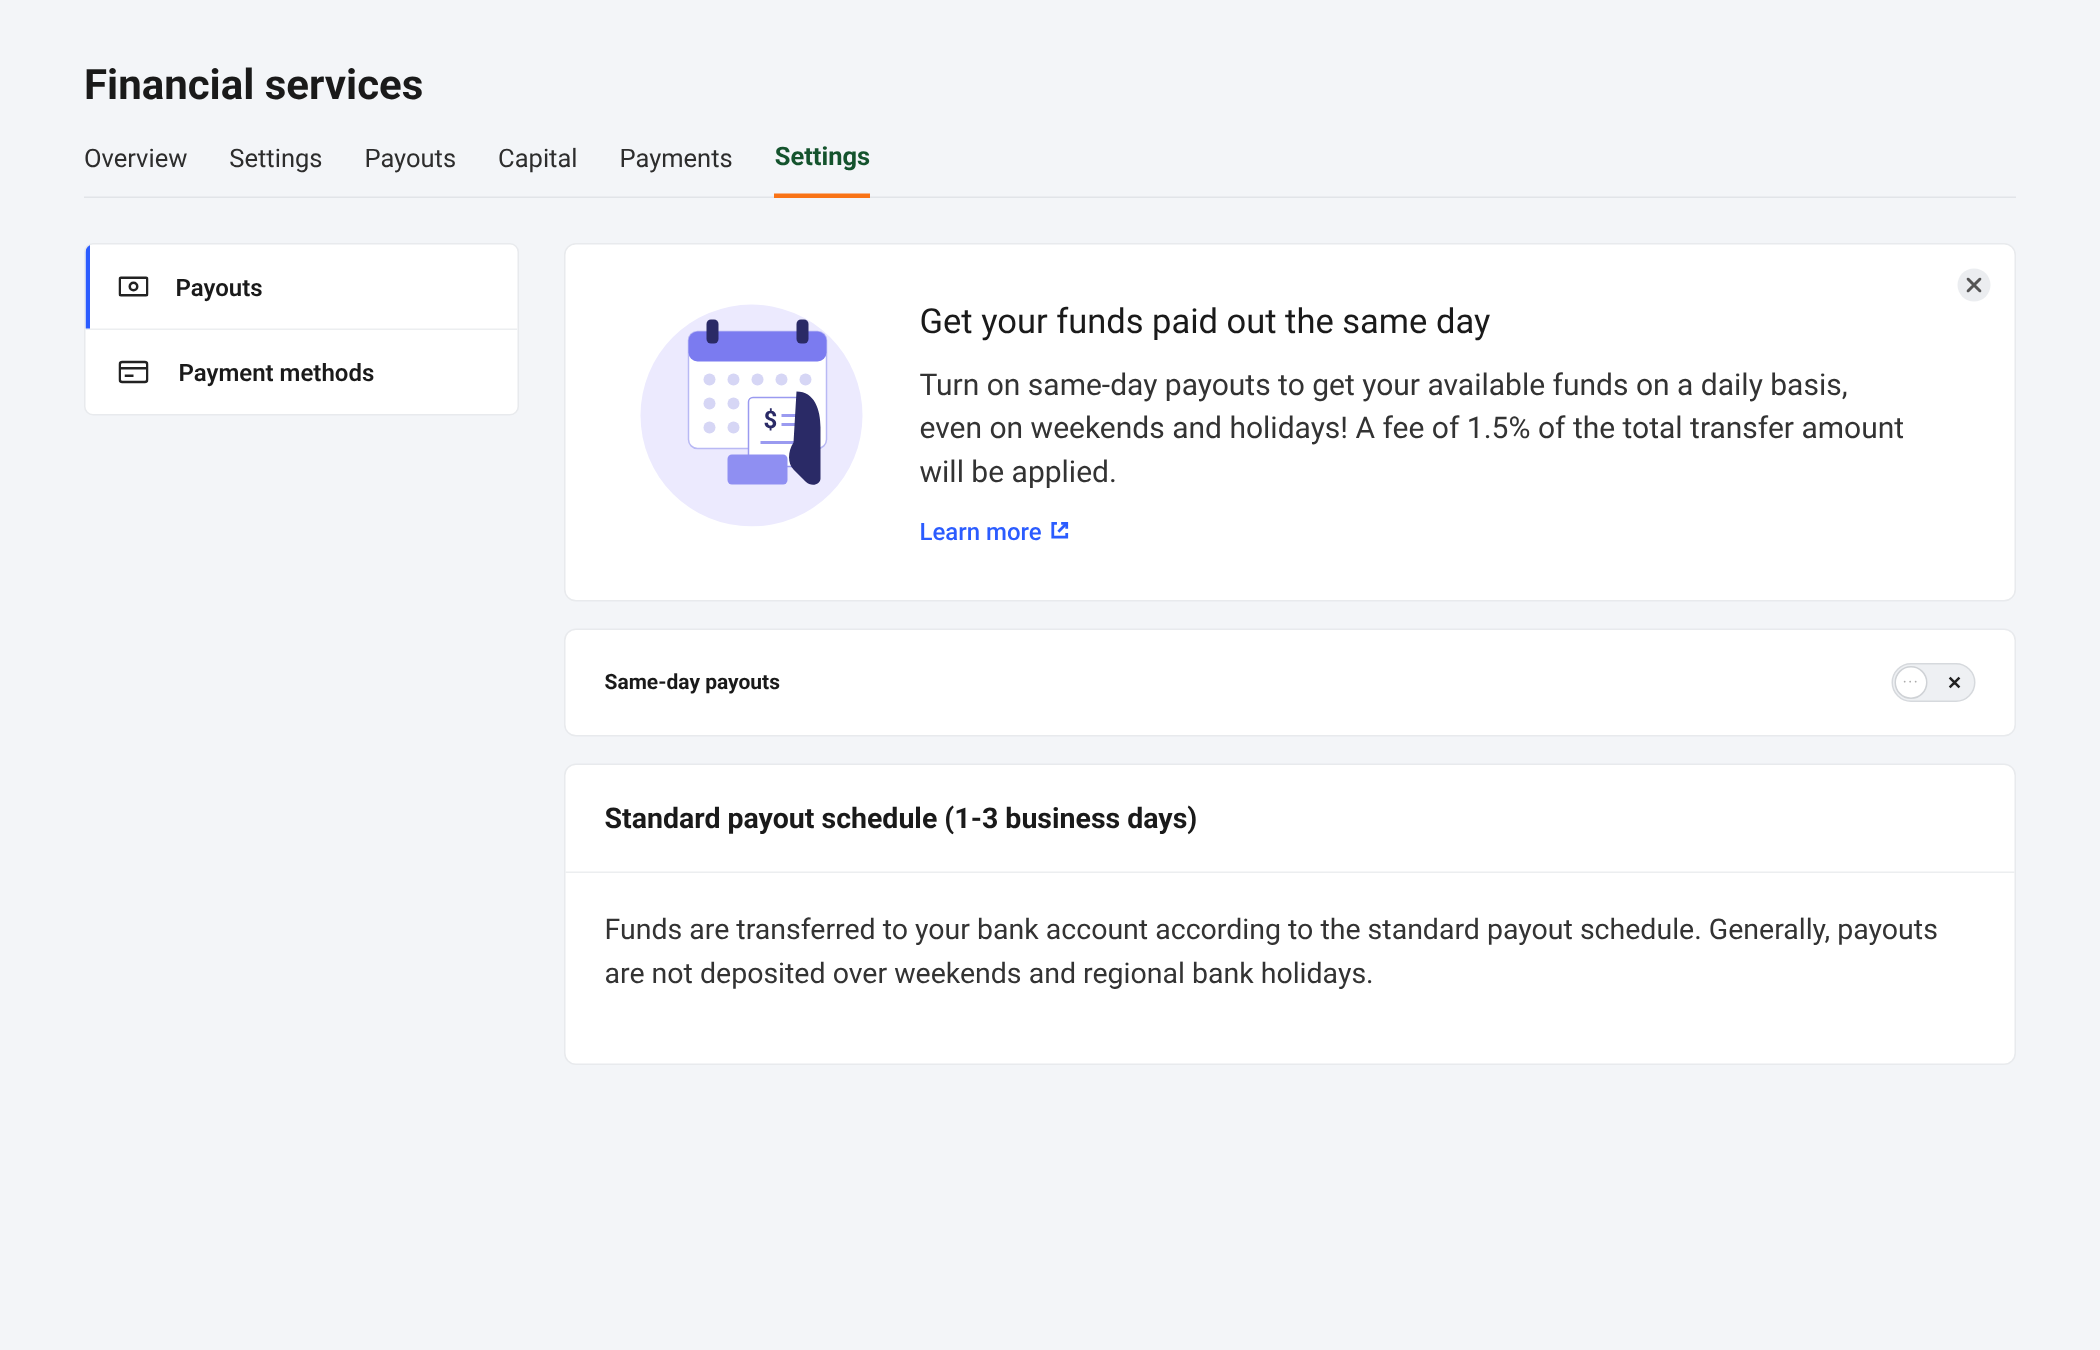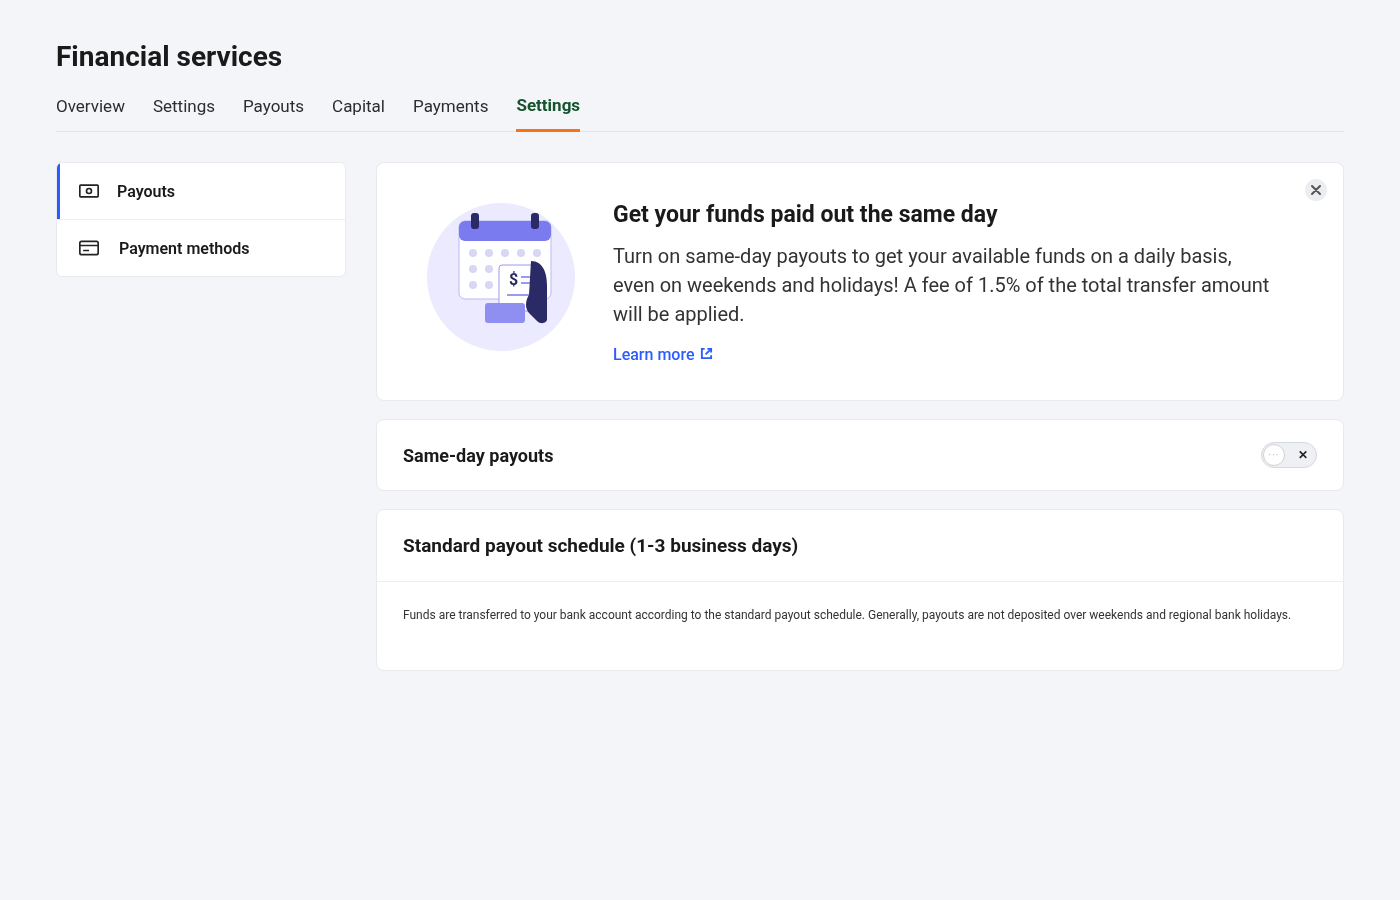--- a/index.html
+++ b/index.html
@@ -119,21 +119,21 @@
     width: 160px;
     height: 160px;
     flex-shrink: 0;
     display: flex;
     align-items: center;
     justify-content: center;
   }
   .promo-body { flex: 1; padding-top: 10px; padding-right: 40px; }
   .promo-title {
     font-size: 23px;
-    font-weight: 700;
+    font-weight: 400;
     margin-bottom: 14px;
   }
   .promo-desc {
     font-size: 20px;
     line-height: 1.45;
     color: #333;
     margin-bottom: 16px;
   }
   .link {
     color: #2b5cff;
@@ -145,21 +145,21 @@
     align-items: flex-start;
     gap: 6px;
   }
   .toggle-row {
     display: flex;
     align-items: center;
     justify-content: space-between;
     padding: 22px 26px;
   }
   .toggle-label {
-    font-size: 18px;
+    font-size: 14px;
     font-weight: 700;
   }
   .toggle {
     width: 56px;
     height: 26px;
     border-radius: 13px;
     background: #eef0f3;
     border: 1px solid #d6d9dd;
     position: relative;
     cursor: pointer;
@@ -190,21 +190,21 @@
   .schedule-head {
     padding: 24px 26px;
     border-bottom: 1px solid #eceef0;
     font-size: 19px;
     font-weight: 700;
   }
   .schedule-body {
     padding: 24px 26px 30px;
   }
   .schedule-desc {
-    font-size: 12px;
+    font-size: 19px;
     line-height: 1.5;
     color: #333;
     margin-bottom: 16px;
   }
 </style>
 </head>
 <body>
 
 <div class="page">
 

